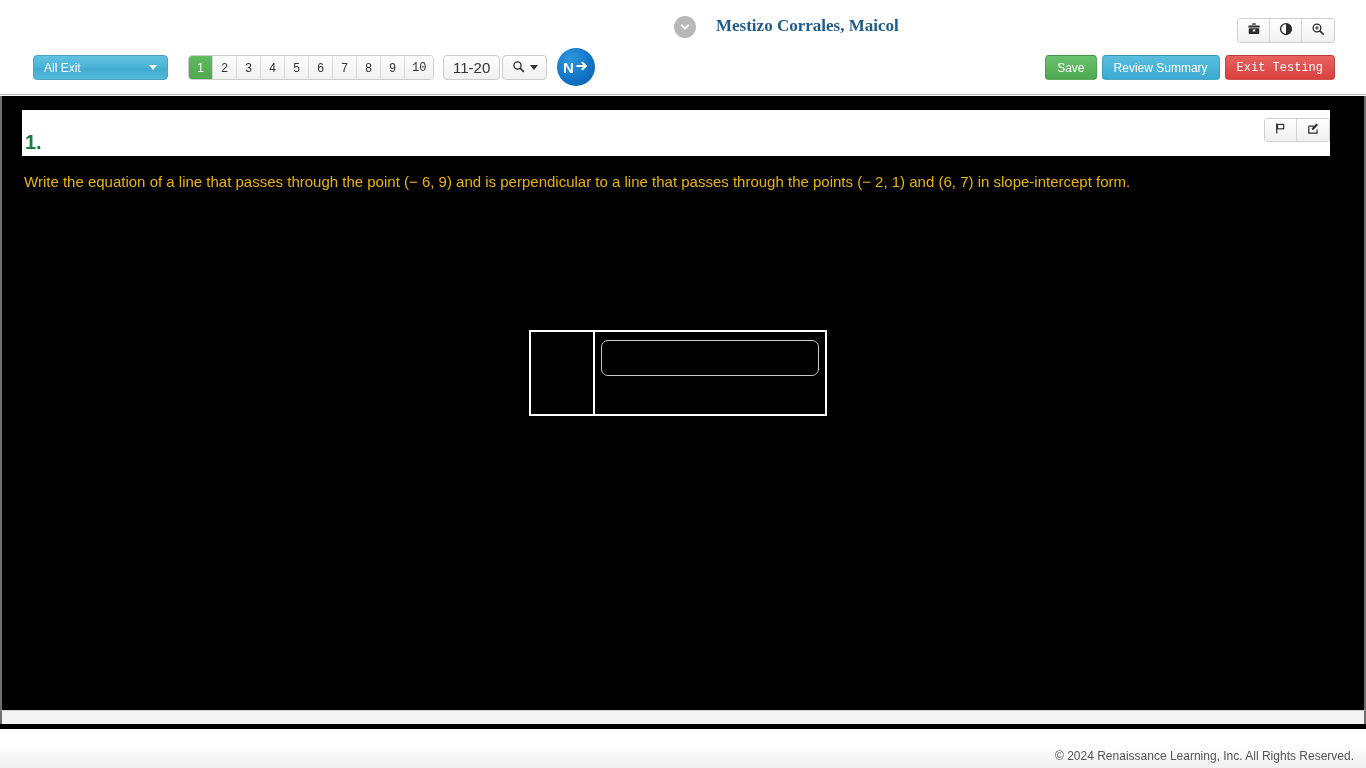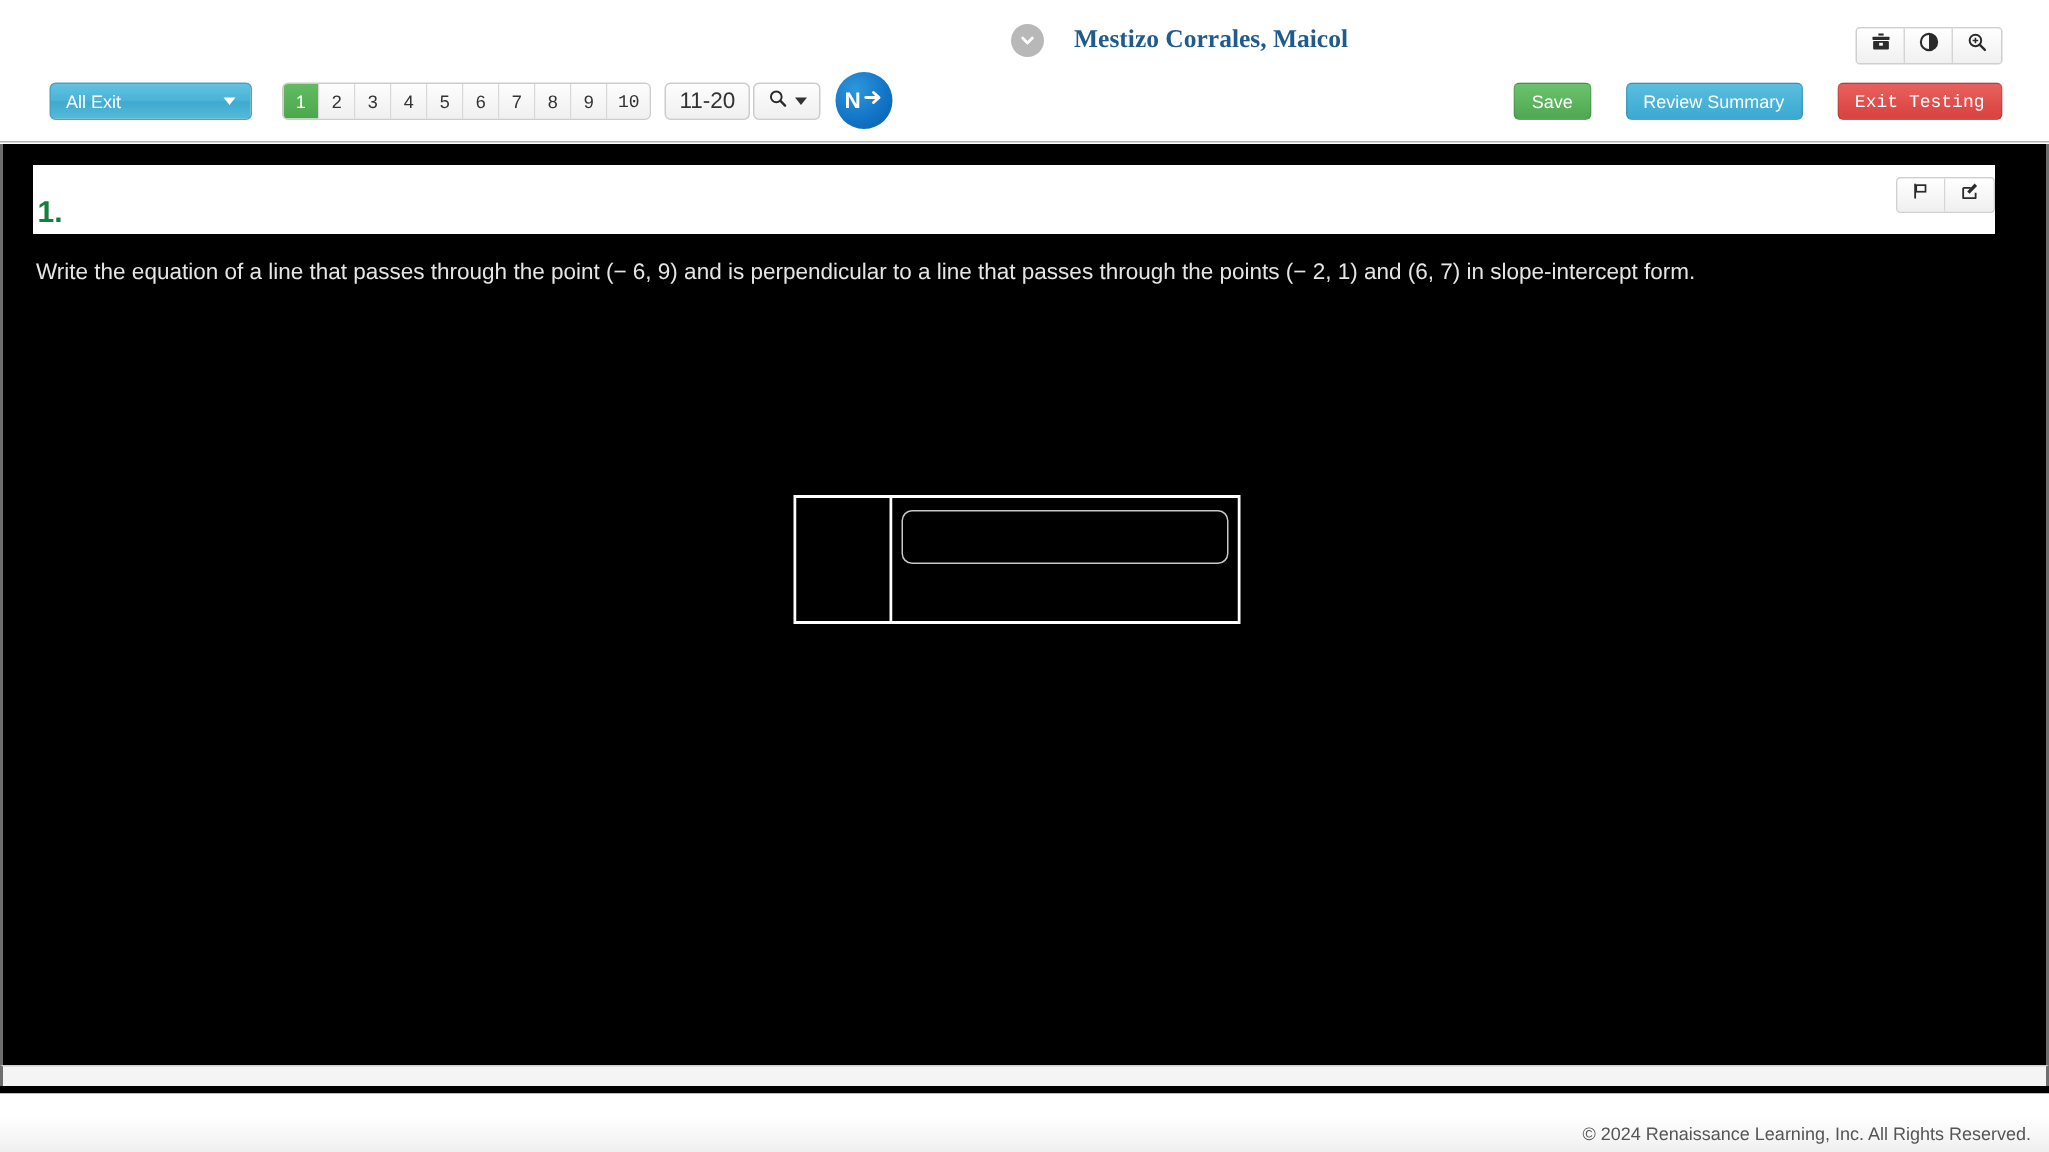--- a/index.html
+++ b/index.html
@@ -228,21 +228,21 @@
     gap: 1px;
     transform: translateY(-50px);
   }
 
   
   .actions {
     position: absolute;
     right: 31px;
     top: 7px;
     display: flex;
-    gap: 23px;
+    gap: 5px;
   }
   .act {
     height: 25px;
     padding: 0 11px;
     border-radius: 4px;
     font-size: 12px;
     color: #ffffff;
     display: flex;
     align-items: center;
     justify-content: center;
@@ -309,21 +309,21 @@
   }
   .q-tool:last-child { border-right: none; }
 
   .q-text {
     position: absolute;
     left: 22px;
     top: 76px;
     width: 1290px;
     font-size: 15px;
     line-height: 19px;
-    color: #e5e5e5;
+    color: #eab308;
   }
 
   
   .answer-table {
     position: absolute;
     left: 527px;
     top: 234px;
     width: 298px;
     height: 86px;
     border: 2px solid #ffffff;

